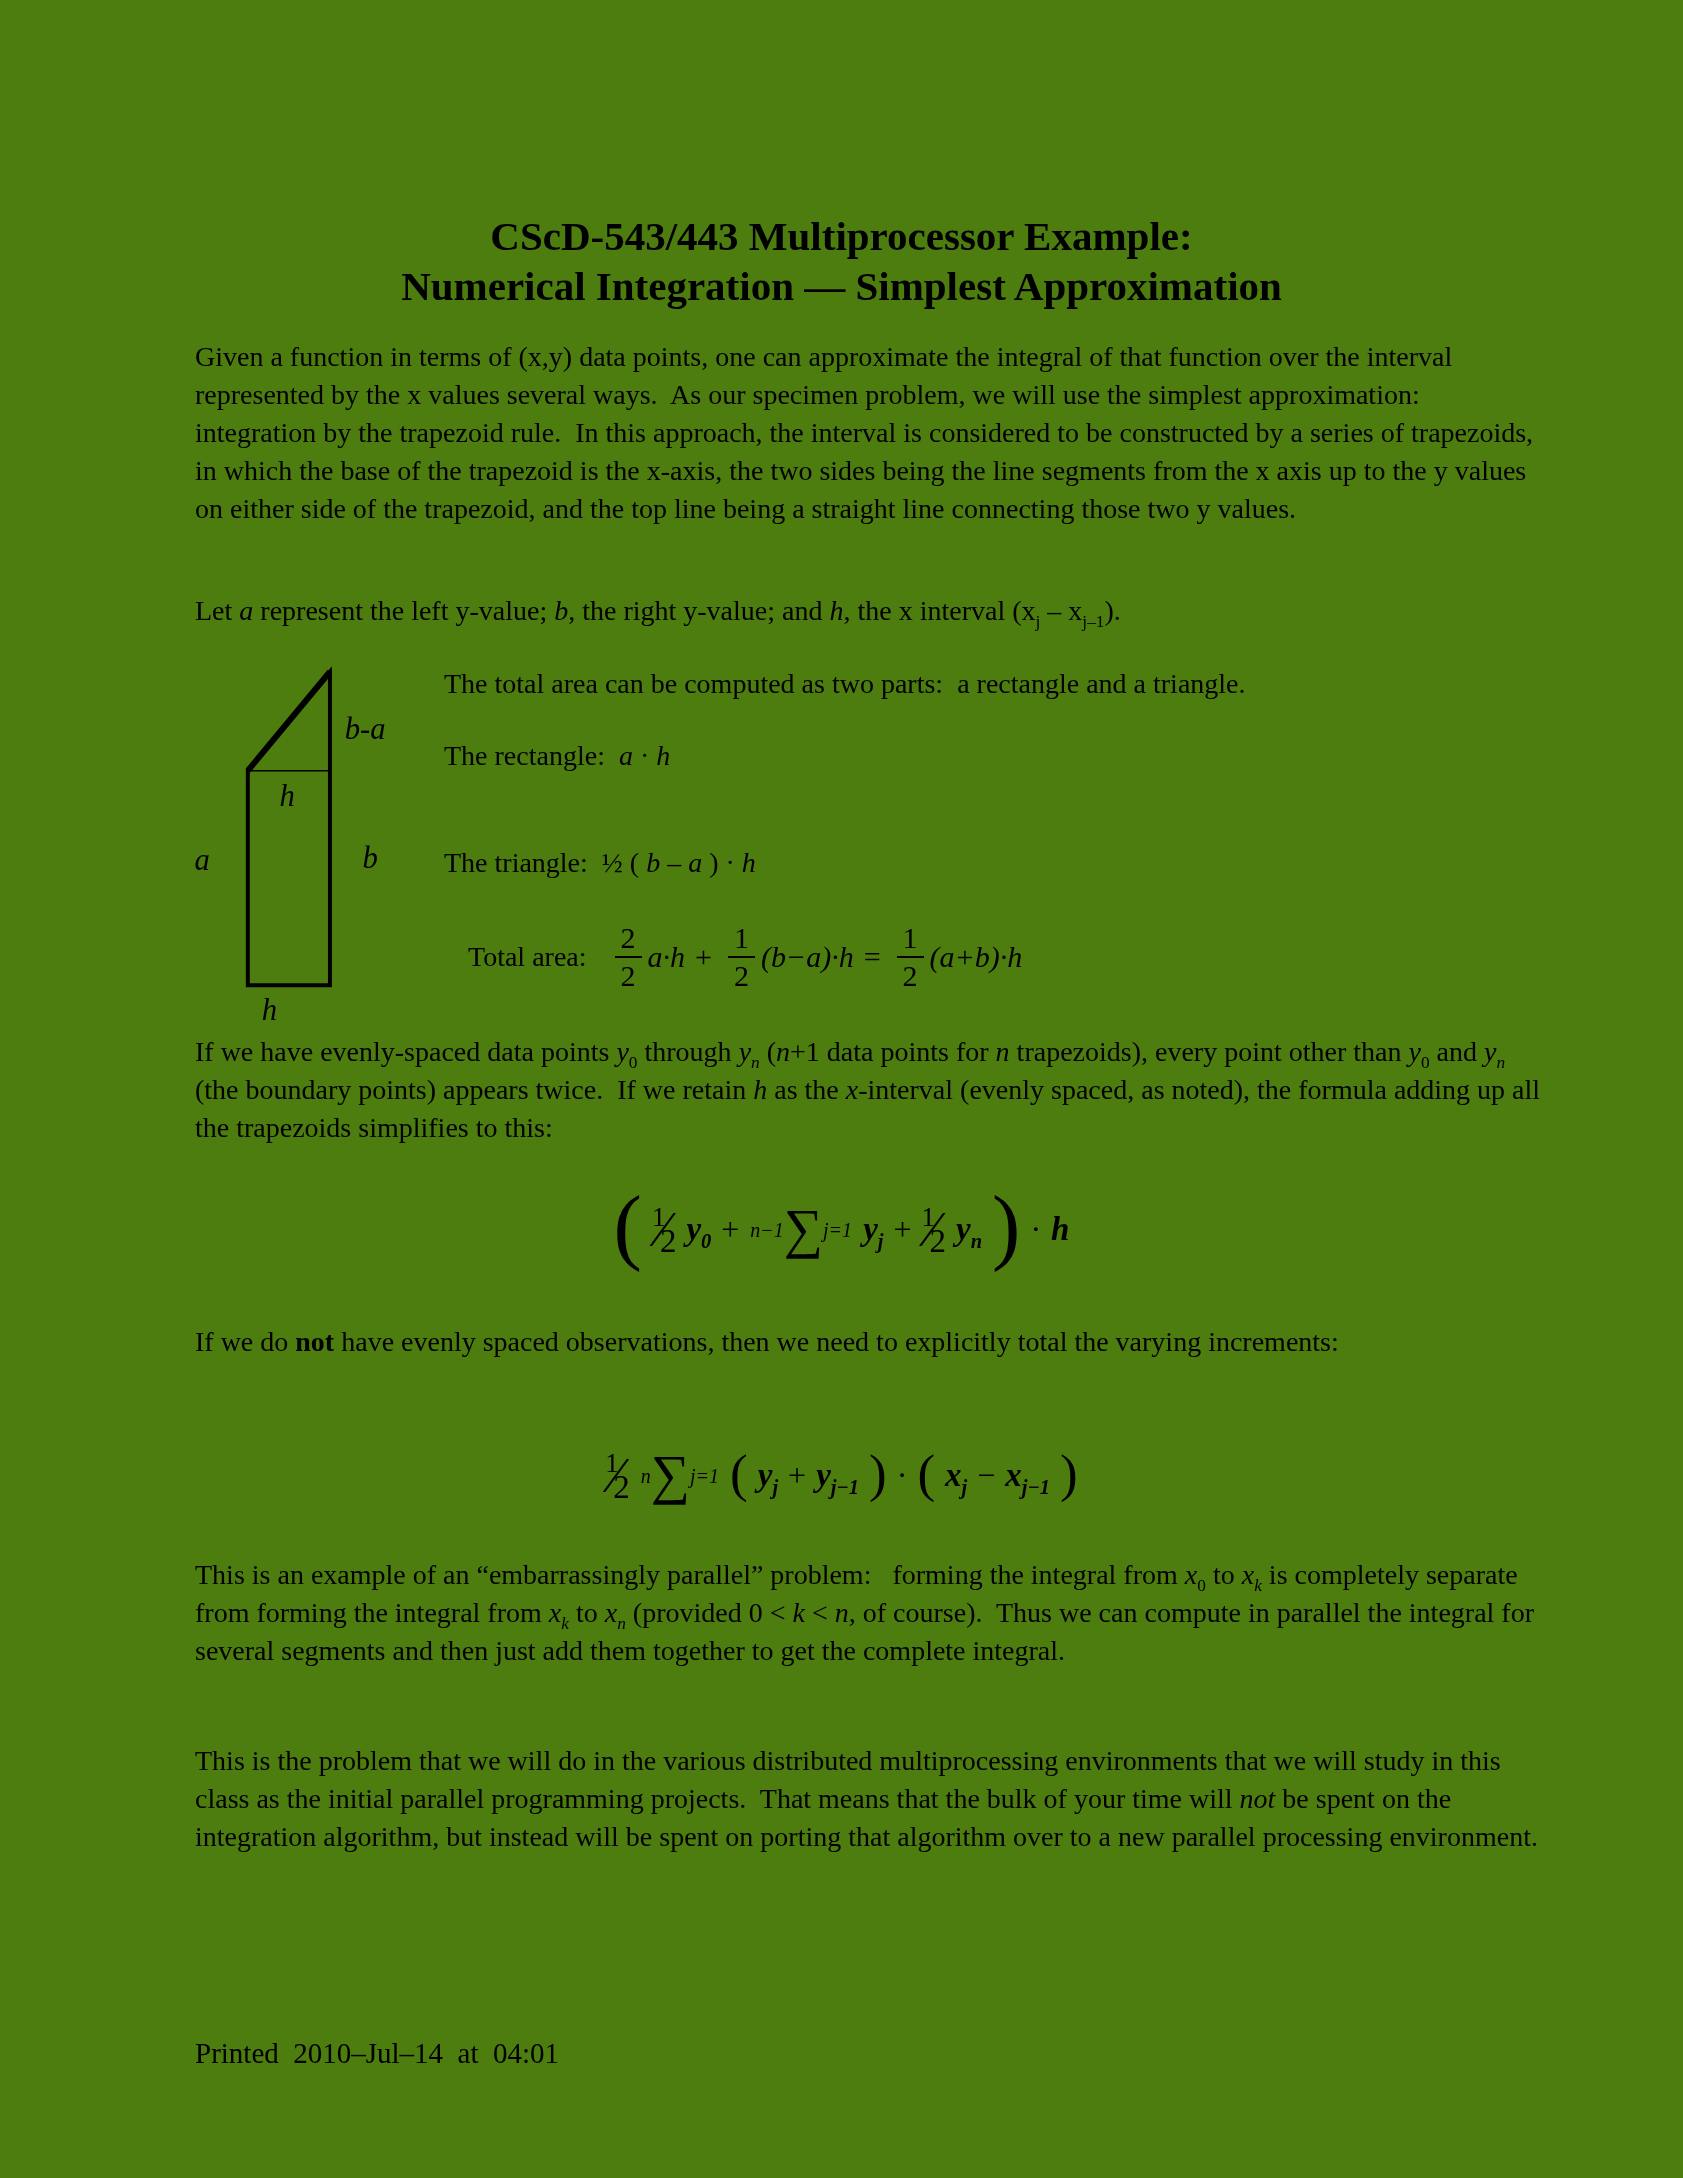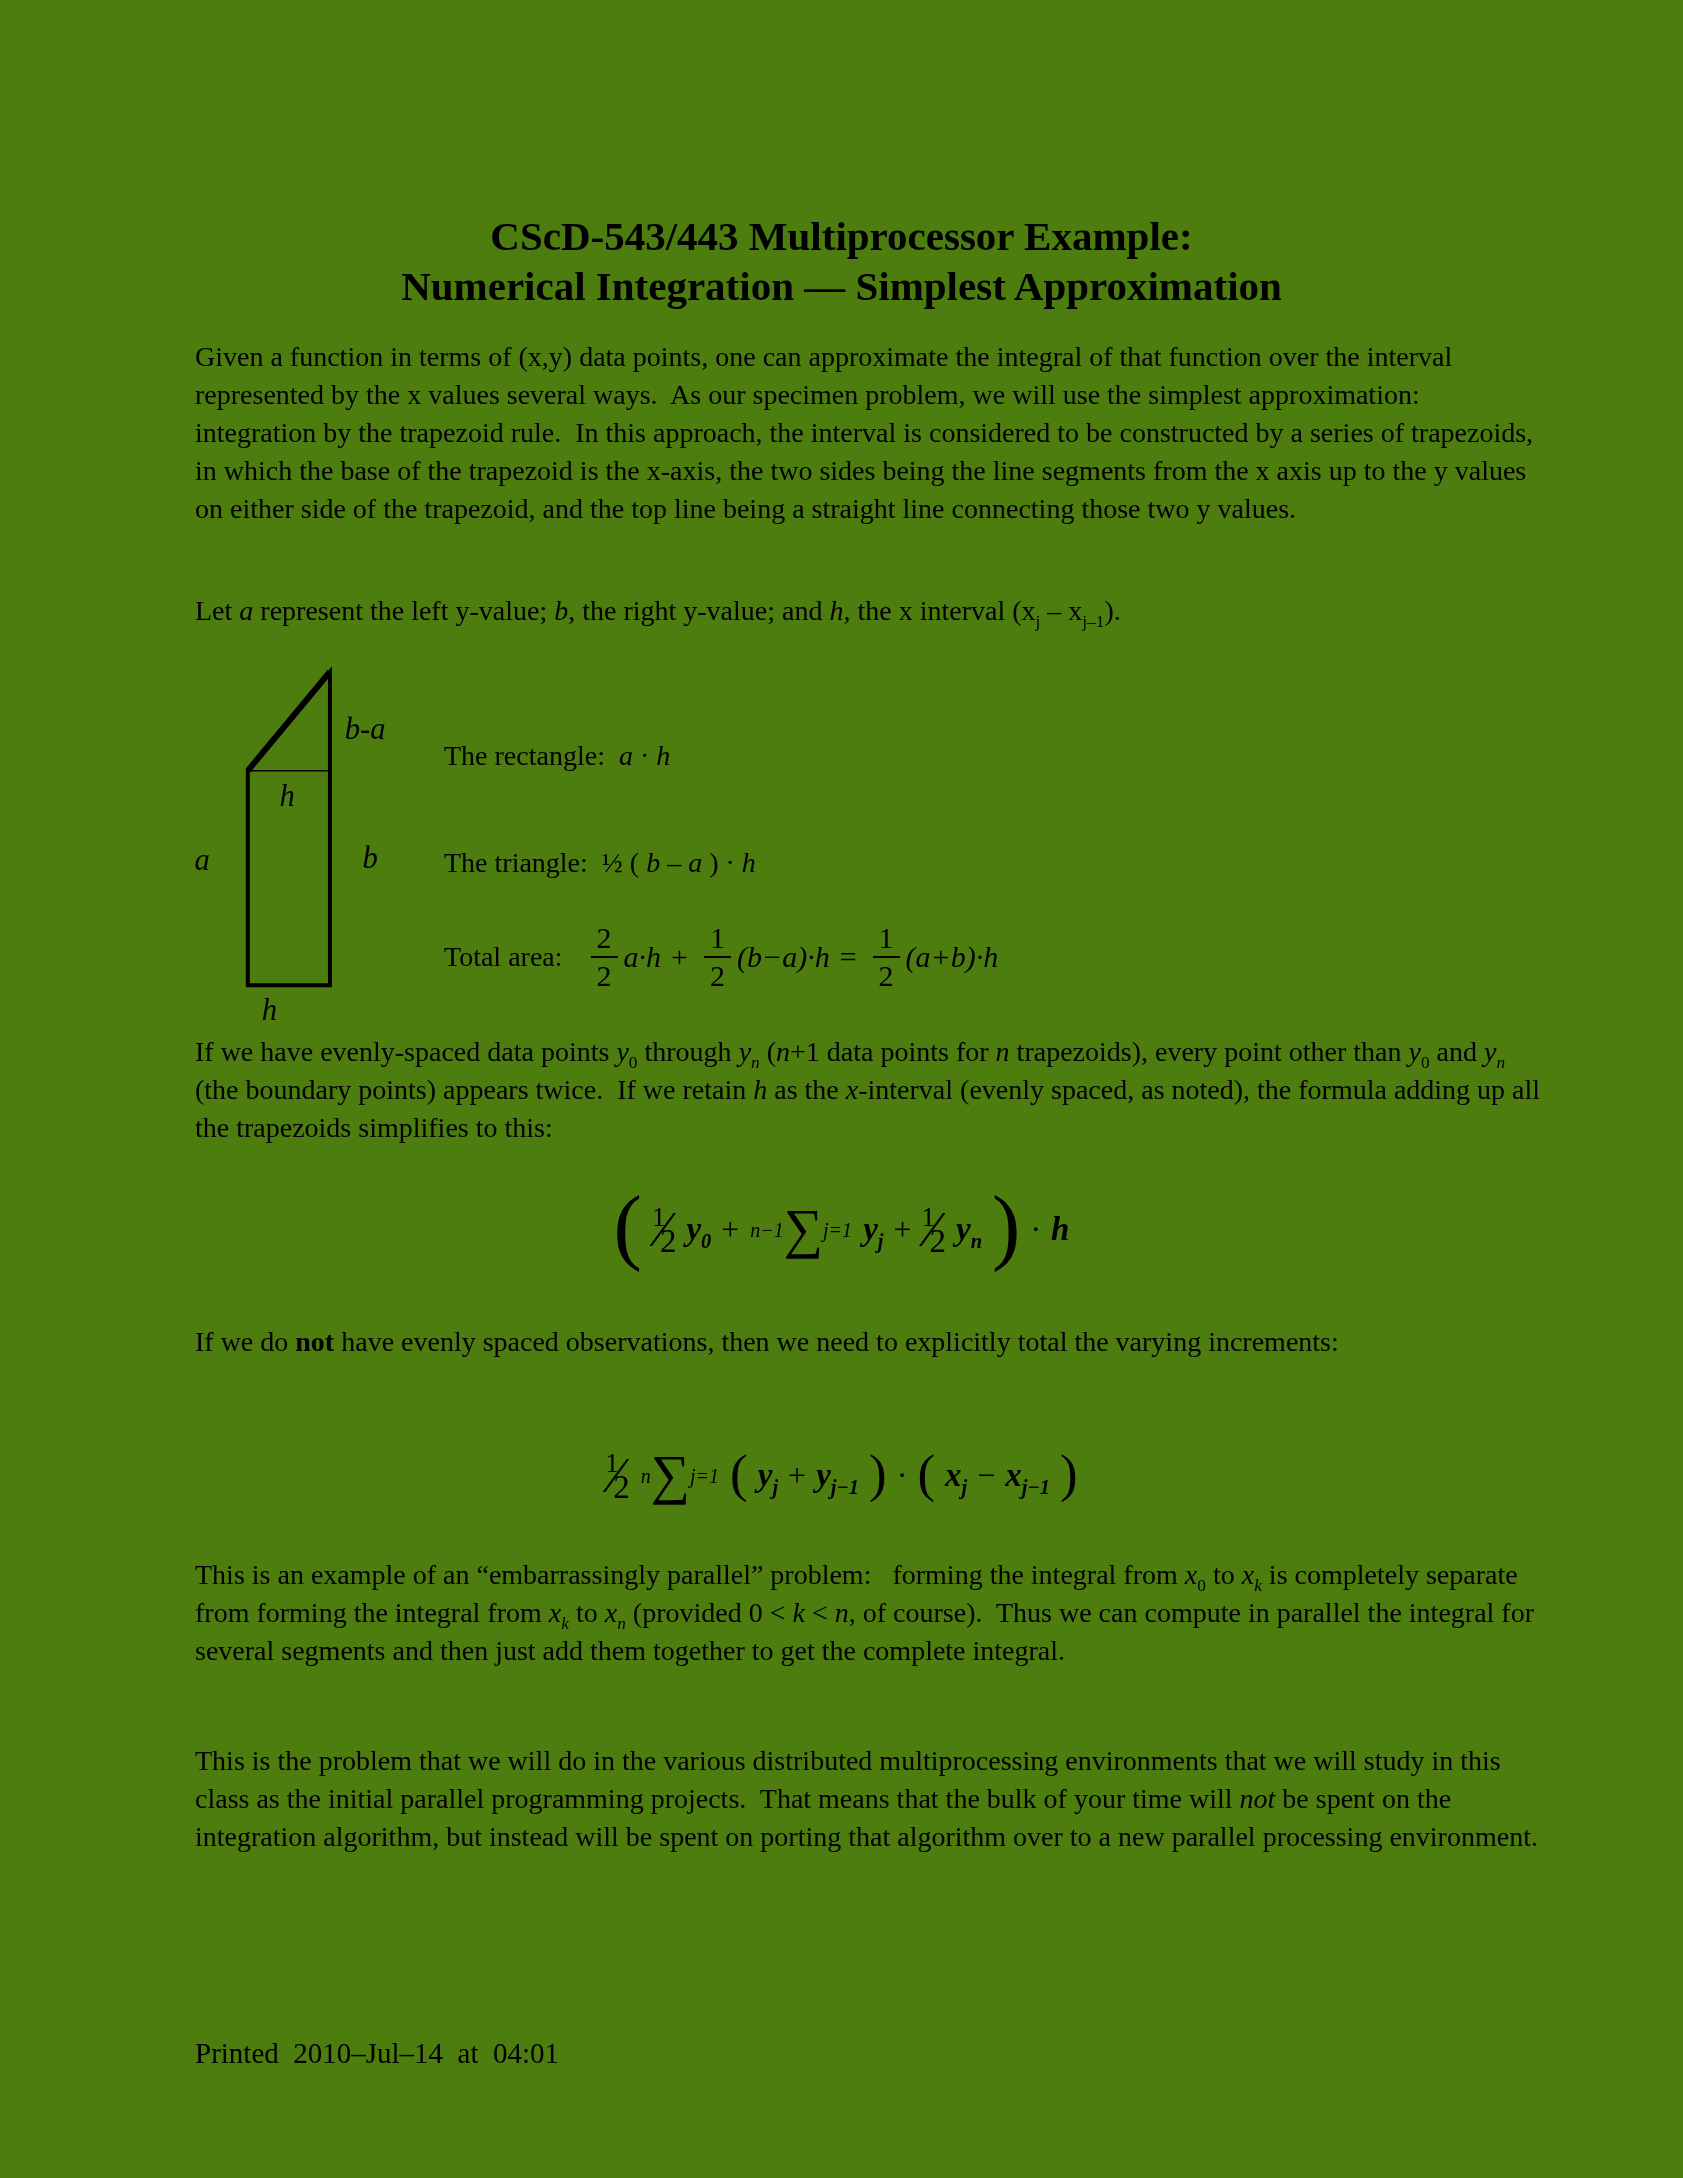--- a/index.html
+++ b/index.html
@@ -10,21 +10,21 @@
          font-weight:bold;font-size:41px;line-height:50px;}
   .body{font-size:28px;line-height:38px;white-space:pre-wrap;}
   .para{position:absolute;left:195px;width:1354px;}
   .note{position:absolute;left:444px;font-size:28px;line-height:38px;white-space:pre-wrap;}
   .it{font-style:italic;}
   .bd{font-weight:bold;}
   sub{font-size:0.62em;line-height:0;}
   sub.it{font-style:italic;}
 
   
-  .ta-row{position:absolute;left:444px;top:916px;height:81px;display:flex;align-items:center;font-size:28px;}
+  .ta-row{position:absolute;left:468px;top:916px;height:81px;display:flex;align-items:center;font-size:28px;}
   .ta-row .lbl{margin-right:22px;}
   .mt{font-style:italic;font-size:30px;}
   .op{margin:0 10px;font-size:30px;}
   .vfrac{display:inline-flex;flex-direction:column;align-items:center;line-height:1.05;
          font-size:30px;margin:0 6px;}
   .vfrac .num{padding:0 6px 2px;border-bottom:2px solid #000;}
   .vfrac .den{padding-top:2px;}
 
   
   .formula-center{position:absolute;left:0;width:100%;display:flex;justify-content:center;align-items:center;}
@@ -64,20 +64,21 @@
     <path d="M110,138 L193,38 L193,355 L110,355 Z" fill="none" stroke="#000" stroke-width="4"></path>
     <line x1="110" y1="138" x2="193" y2="38" stroke="#000" stroke-width="6"></line>
     <line x1="110" y1="138" x2="193" y2="138" stroke="#000" stroke-width="1.5"></line>
     <text x="208" y="106">b-a</text>
     <text x="142" y="174">h</text>
     <text x="56" y="238">a</text>
     <text x="226" y="236">b</text>
     <text x="124" y="390">h</text>
   </svg>
 
+  <div class="note" style="top:665px;width:1109px"><span>The total area can be computed as two parts:  a rectangle and a triangle.</span></div>
   <div class="note" style="top:737px"><span>The rectangle:  </span><span class="it">a</span><span> · </span><span class="it">h</span></div>
   <div class="note" style="top:844px"><span>The triangle:  ½ ( </span><span class="it">b</span><span> – </span><span class="it">a</span><span> ) · </span><span class="it">h</span></div>
 
   <div class="ta-row">
     <span class="lbl">Total area:</span>
     <span class="vfrac">
       <span class="num">2</span>
       <span class="den">2</span>
     </span>
     <span class="mt">a·h</span>

